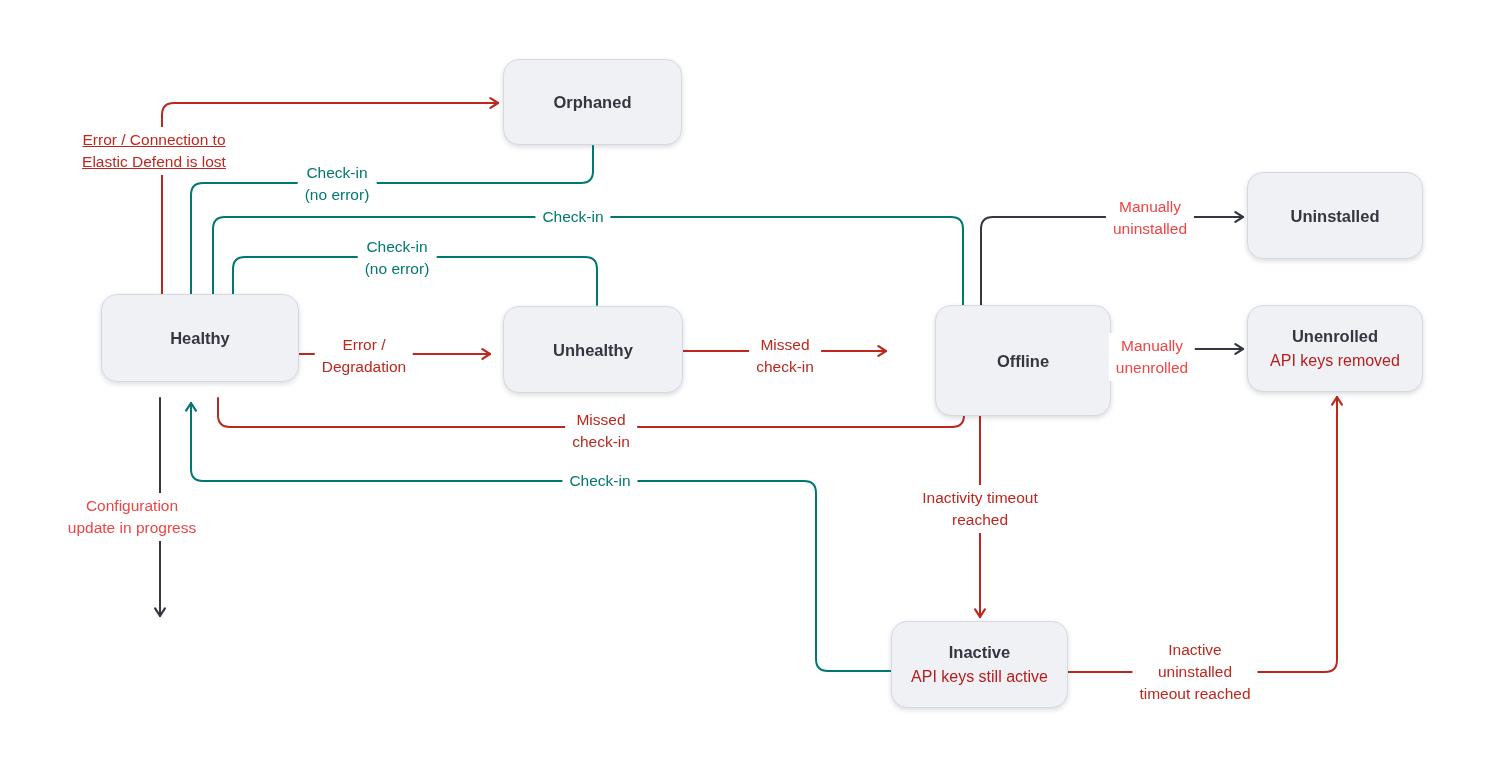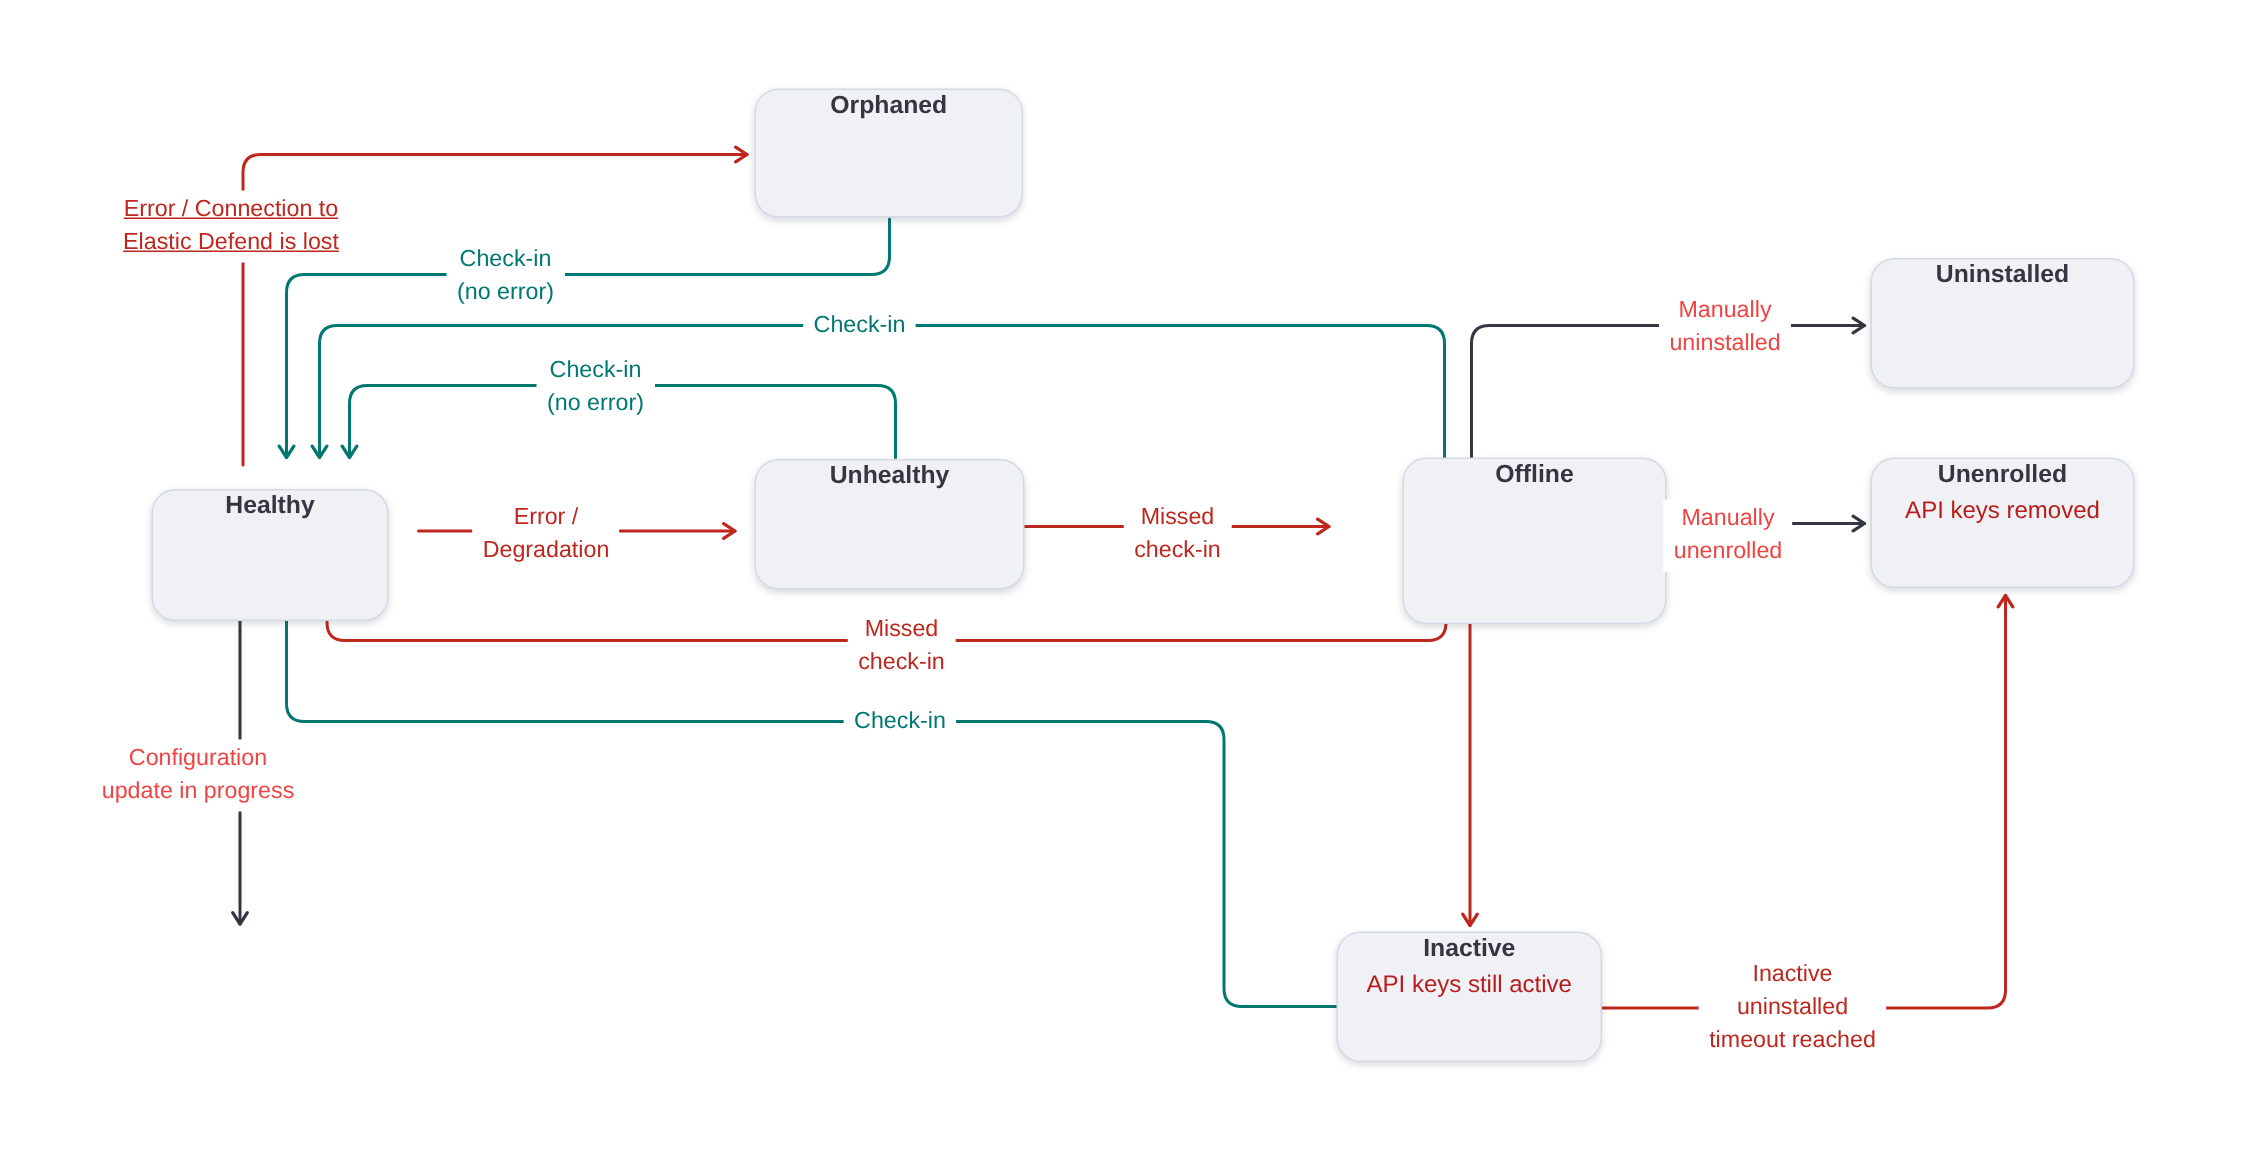--- a/index.html
+++ b/index.html
@@ -7,21 +7,21 @@
     position:relative;width:1494px;height:769px;background:#ffffff;
     font-family:"Liberation Sans", sans-serif;overflow:hidden;
   }
   .edges-layer{position:absolute;left:0;top:0;}
   .node{
     position:absolute;
     background:#f0f1f4;
     border:1.5px solid #d3dae6;
     border-radius:16px;
     box-shadow:0 2px 5px rgba(52,55,65,0.18);
-    display:flex;flex-direction:column;align-items:center;
+    display:flex;flex-direction:column;align-items:center;justify-content:center;
     box-sizing:border-box;
   }
   .node .title{
     color:#343741;font-weight:700;font-size:16.5px;line-height:20px;text-align:center;
   }
   .node .subtitle{
     color:#b91c1c;font-weight:400;font-size:16px;line-height:20px;margin-top:5px;text-align:center;
   }
   .edge-label{
     position:absolute;transform:translate(-50%,-50%);
@@ -77,21 +77,21 @@
       <path stroke="#343741" marker-end="url(#arrow-dark)" d="M 981 305 L 981 229 Q 981 217 993 217 L 1243 217"></path>
 
       <path stroke="#343741" marker-end="url(#arrow-dark)" d="M 1067 349 L 1243 349"></path>
     </g>
   </svg>
 
   <div class="node" style="left:503px;top:59px;width:179px;height:86px;">
     <div class="title">Orphaned</div>
   </div>
 
-  <div class="node" style="left:101px;top:326px;width:158px;height:88px;">
+  <div class="node" style="left:101px;top:294px;width:198px;height:88px;">
     <div class="title">Healthy</div>
   </div>
 
   <div class="node" style="left:503px;top:306px;width:180px;height:87px;">
     <div class="title">Unhealthy</div>
   </div>
 
   <div class="node" style="left:935px;top:305px;width:176px;height:111px;">
     <div class="title">Offline</div>
   </div>
@@ -157,20 +157,24 @@
   <div class="edge-label dark" style="left:1150px;top:218px;">
     <div>Manually</div>
     <div>uninstalled</div>
   </div>
 
   <div class="edge-label dark" style="left:1152px;top:357px;">
     <div>Manually</div>
     <div>unenrolled</div>
   </div>
 
+  <div class="edge-label danger" style="left:980px;top:509px;">
+    <div>Inactivity timeout</div>
+    <div>reached</div>
+  </div>
 
   <div class="edge-label danger" style="left:1195px;top:672px;">
     <div>Inactive</div>
     <div>uninstalled</div>
     <div>timeout reached</div>
   </div>
 
 </div>
 
 </body></html>

